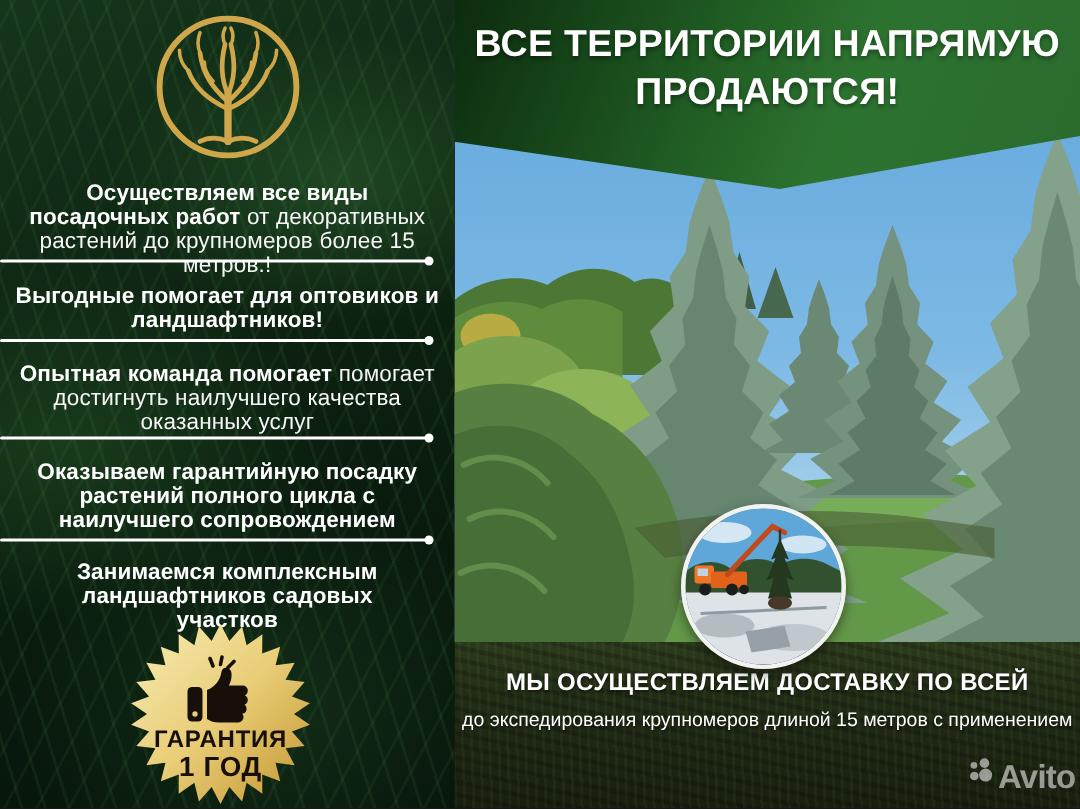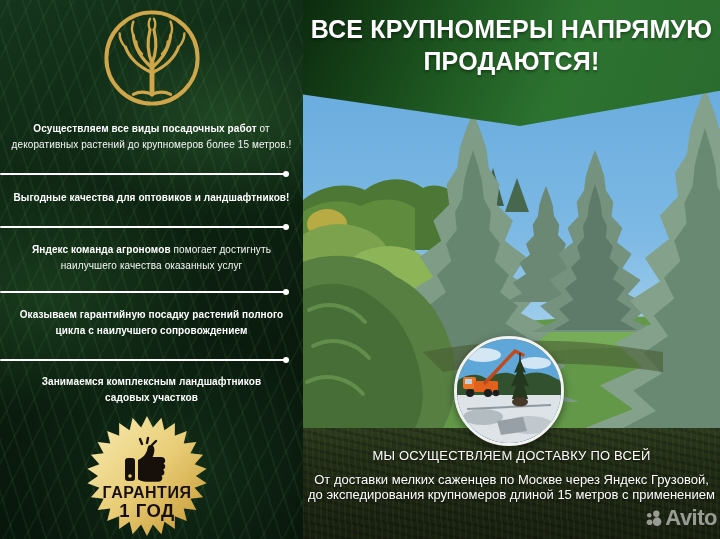--- a/index.html
+++ b/index.html
@@ -10,21 +10,21 @@
   .left-panel{position:absolute;left:0;top:0;width:303px;height:539px;overflow:hidden;
     background:
       repeating-linear-gradient(73deg, transparent 0 13px, rgba(86,150,86,.10) 13px 15px),
       repeating-linear-gradient(-62deg, transparent 0 17px, rgba(110,170,100,.07) 17px 19px),
       radial-gradient(ellipse 220px 140px at 75% 22%, rgba(52,110,55,.45), transparent 70%),
       radial-gradient(ellipse 260px 180px at 15% 55%, rgba(38,86,42,.5), transparent 65%),
       radial-gradient(ellipse 240px 200px at 60% 88%, rgba(30,72,36,.45), transparent 70%),
       linear-gradient(160deg,#15351c 0%,#0c2110 45%,#06120a 100%);}
   .logo-wrap{position:absolute;top:7px;left:0;width:303px;display:flex;justify-content:center;}
   .benefit{position:absolute;left:9px;right:9px;text-align:center;color:#fff;
-    font-size:10px;line-height:16px;letter-spacing:.1px;}
+    font-size:15px;line-height:16px;letter-spacing:.1px;}
   .benefit b{font-weight:700;}
   .benefit span{font-weight:400;opacity:.96;}
   .b1{top:121px;} .b2{top:190px;} .b3{top:242px;} .b4{top:307px;} .b5{top:374px;max-width:236px;margin:0 auto;}
   .divider{position:absolute;left:0;width:287px;height:2px;background:#fff;border-radius:1px;}
   .divider::after{content:"";position:absolute;right:-2px;top:-2px;width:6px;height:6px;
     background:#fff;border-radius:50%;}
   .d1{top:173px;} .d2{top:226px;} .d3{top:291px;} .d4{top:359px;}
   .badge-wrap{position:absolute;left:85px;top:414px;}
 
   
@@ -36,27 +36,27 @@
     box-sizing:border-box;padding-top:13px;}
   .headline-line{color:#fff;font-weight:700;font-size:25px;line-height:32px;text-align:center;
     text-shadow:0 2px 3px rgba(0,0,0,.38);letter-spacing:.2px;}
   .inset-circle{position:absolute;left:151px;top:336px;width:104px;height:104px;border-radius:50%;
     border:3px solid #f2f2f0;overflow:hidden;z-index:5;box-shadow:0 3px 8px rgba(0,0,0,.45);}
   .delivery{position:absolute;left:0;top:428px;width:417px;height:111px;z-index:3;color:#fff;text-align:center;
     background:
       repeating-linear-gradient(88deg, rgba(160,190,120,.05) 0 2px, transparent 2px 6px),
       repeating-linear-gradient(12deg, rgba(0,0,0,.18) 0 3px, transparent 3px 8px),
       linear-gradient(180deg,#2c3a1c 0%,#222d16 30%,#171f0f 100%);}
-  .delivery-title{margin-top:17px;font-size:13px;line-height:21px;font-weight:400;letter-spacing:.2px;
+  .delivery-title{margin-top:17px;font-size:16px;line-height:21px;font-weight:700;letter-spacing:.2px;
     text-shadow:0 1px 2px rgba(0,0,0,.5);}
   .delivery-body{margin-top:6px;font-size:13px;line-height:15px;font-weight:400;
     text-shadow:0 1px 2px rgba(0,0,0,.5);}
 
   
-  .watermark{position:absolute;right:3px;bottom:8px;display:flex;align-items:center;gap:3px;
+  .watermark{position:absolute;right:3px;bottom:8px;display:flex;align-items:flex-start;gap:3px;
     opacity:.55;z-index:9;color:#fff;pointer-events:none;}
   .wm-label{font-size:22px;font-weight:700;letter-spacing:-.5px;}
 </style>
 </head>
 <body>
 
 <div id="poster">
 
   <div class="left-panel">
 
@@ -85,27 +85,27 @@
       </svg>
     </div>
 
     <div class="benefit b1">
       <b>Осуществляем все виды посадочных работ</b>
       <span>от декоративных растений до крупномеров более 15 метров.!</span>
     </div>
     <div class="divider d1"></div>
 
     <div class="benefit b2">
-      <b>Выгодные качества для оптовиков и ландшафтников!</b>
+      <b>Выгодные помогает для оптовиков и ландшафтников!</b>
       <span></span>
     </div>
     <div class="divider d2"></div>
 
     <div class="benefit b3">
-      <b>Яндекс команда агрономов</b>
+      <b>Опытная команда помогает</b>
       <span>помогает достигнуть наилучшего качества оказанных услуг</span>
     </div>
     <div class="divider d3"></div>
 
     <div class="benefit b4">
       <b>Оказываем гарантийную посадку растений полного цикла с наилучшего сопровождением</b>
       <span></span>
     </div>
     <div class="divider d4"></div>
 
@@ -175,21 +175,21 @@
       <polygon fill="#63836c" opacity=".8" points="402.0,128.0 408.1,148.6 412.3,165.5 414.3,186.1 422.5,203.0 420.4,223.6 432.8,240.5 426.6,261.1 443.0,278.0 432.8,298.6 453.3,315.5 438.9,336.1 463.5,353.0 445.1,373.6 473.8,390.5 451.2,411.1 484.0,428.0 320.0,428.0 352.8,411.1 330.3,390.5 358.9,373.6 340.5,353.0 365.1,336.1 350.8,315.5 371.3,298.6 361.0,278.0 377.4,261.1 371.3,240.5 383.6,223.6 381.5,203.0 389.7,186.1 391.8,165.5 395.9,148.6"></polygon>
 
       <path d="M0 262 C30 250 70 256 92 276 C120 290 140 314 150 352 C156 382 150 410 140 428 L0 428 Z" fill="#567f41"></path>
       <path d="M0 290 C26 278 58 284 76 302 C98 318 112 344 118 378 C122 400 118 416 112 428 L0 428 Z" fill="#486e37"></path>
       <path d="M6 310 C26 300 48 306 62 322 M10 346 C30 336 52 342 66 358 M4 382 C24 372 46 378 60 394" stroke="#6d9a52" stroke-width="4" fill="none" opacity=".7" stroke-linecap="round"></path>
 
       <path d="M120 352 C180 340 240 338 300 344 L360 352 L360 372 C280 360 200 362 140 372 Z" fill="#4a5c33" opacity=".6"></path>
     </svg>
 
     <div class="banner">
-      <div class="headline-line">ВСЕ КРУПНОМЕРЫ НАПРЯМУЮ</div>
+      <div class="headline-line">ВСЕ ТЕРРИТОРИИ НАПРЯМУЮ</div>
       <div class="headline-line">ПРОДАЮТСЯ!</div>
     </div>
 
     <div class="inset-circle">
       <svg width="104" height="104" viewBox="0 0 104 104">
         <rect x="0" y="0" width="104" height="104" fill="#5ea7d8"></rect>
         <ellipse cx="26" cy="16" rx="18" ry="7" fill="#e9f2f8" opacity=".85"></ellipse>
         <ellipse cx="78" cy="24" rx="16" ry="6" fill="#eef5fa" opacity=".8"></ellipse>
 
         <path d="M0 42 C10 34 22 34 30 40 C40 32 54 32 62 38 C72 32 86 32 96 38 L104 42 L104 58 L0 58 Z" fill="#32512f"></path>
@@ -214,21 +214,20 @@
         <polygon points="63,20 69,34 66,33 72,48 67,46 71,60 55,60 59,46 54,48 60,33 57,34" fill="#24371f"></polygon>
         <ellipse cx="63" cy="63" rx="8" ry="4.5" fill="#47382a"></ellipse>
       </svg>
     </div>
 
     <div class="delivery">
       <div class="delivery-title">
         <div>МЫ ОСУЩЕСТВЛЯЕМ ДОСТАВКУ ПО ВСЕЙ</div>
       </div>
       <div class="delivery-body">
-        <div>От доставки мелких саженцев по Москве через Яндекс Грузовой,</div>
         <div>до экспедирования крупномеров длиной 15 метров с применением</div>
 
       </div>
     </div>
   </div>
 
   <div class="watermark">
     <svg width="17" height="17" viewBox="0 0 18 18">
       <circle cx="4.5" cy="5.5" r="2.4" fill="#fff"></circle>
       <circle cx="12" cy="4" r="3.4" fill="#fff"></circle>

